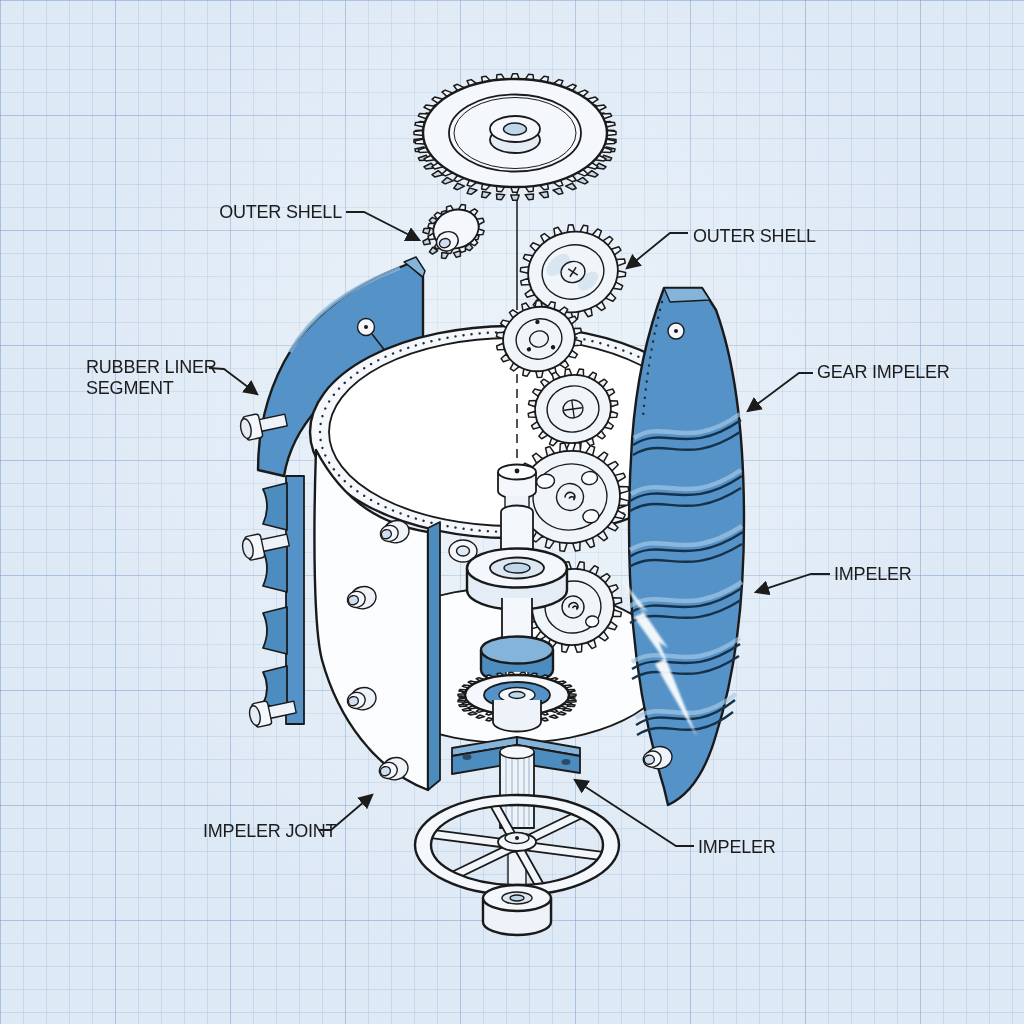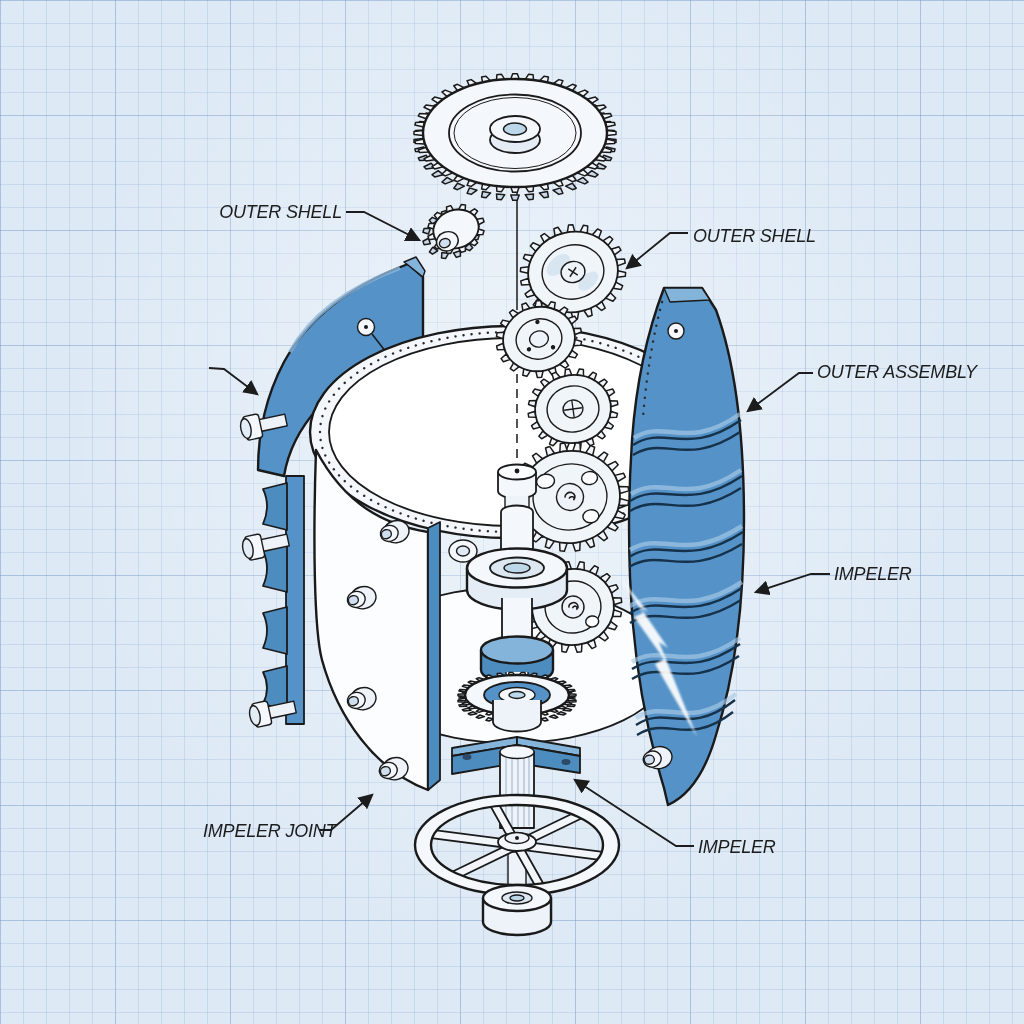--- a/index.html
+++ b/index.html
@@ -7,21 +7,20 @@
     position:relative;width:1024px;height:1024px;overflow:hidden;
     background-color:#dde9f5;
     background-image:
       radial-gradient(ellipse at 50% 42%, rgba(255,255,255,.50), rgba(255,255,255,0) 62%),
       linear-gradient(to right, rgba(110,150,200,.34) 1.4px, transparent 1.4px),
       linear-gradient(to bottom, rgba(110,150,200,.34) 1.4px, transparent 1.4px),
       linear-gradient(to right, rgba(110,150,200,.20) 1.2px, transparent 1.2px),
       linear-gradient(to bottom, rgba(110,150,200,.20) 1.2px, transparent 1.2px);
     background-size:auto,115px 115px,115px 115px,23px 23px,23px 23px;
     font-family:"Liberation Sans",sans-serif;
-    font-style:italic;
   }
   svg{position:absolute;inset:0;}
   .o{stroke:#1a1a1a;stroke-width:2.4;stroke-linejoin:round;}
   .o2{stroke:#1a1a1a;stroke-width:1.8;stroke-linejoin:round;}
   .o1{stroke:#1a1a1a;stroke-width:1.4;stroke-linejoin:round;}
   .w{fill:#f4f8fc}.w2{fill:#eef3f9}.w3{fill:#e4ecf5}.wt{fill:#fbfdff}
   .b{fill:#5492c8}.bd{fill:#4d8cbf}.bl{fill:#85b4da}.hole{fill:#bcd6ea}
   .none{fill:none}
   .tooth{fill:#f2f6fb;stroke:#1a1a1a;stroke-width:1.5;stroke-linejoin:round}
   .depth .tooth{fill:#c9d7e6}
@@ -270,18 +269,19 @@
   <path class="leader" d="M688,233 L670,233 L627,268"></path>
   <path class="leader" d="M209,368 L224,369 L257,394"></path>
   <path class="leader" d="M813,373 L799,373 L748,411"></path>
   <path class="leader" d="M830,574 L811,574 L756,592"></path>
   <path class="leader" d="M319,830 L331,830 L372,795"></path>
   <path class="leader" d="M694,846 L676,846 L575,780"></path>
 </svg>
 
 <div class="lbl" style="left:170px;top:202px;width:172px;text-align:right">OUTER SHELL</div>
 <div class="lbl" style="left:693px;top:226px">OUTER SHELL</div>
-<div class="lbl" style="left:817px;top:362px">OUTER ASSEMBLY</div>
+<div class="lbl" style="left:86px;top:357px;width:150px;white-space:normal">RUBBER LINER SEGMENT</div>
+<div class="lbl" style="left:817px;top:362px">GEAR IMPELER</div>
 <div class="lbl" style="left:834px;top:564px">IMPELER</div>
 <div class="lbl" style="left:203px;top:821px">IMPELER JOINT</div>
 <div class="lbl" style="left:698px;top:837px">IMPELER</div>
 
 </div>
 
 </body></html>

